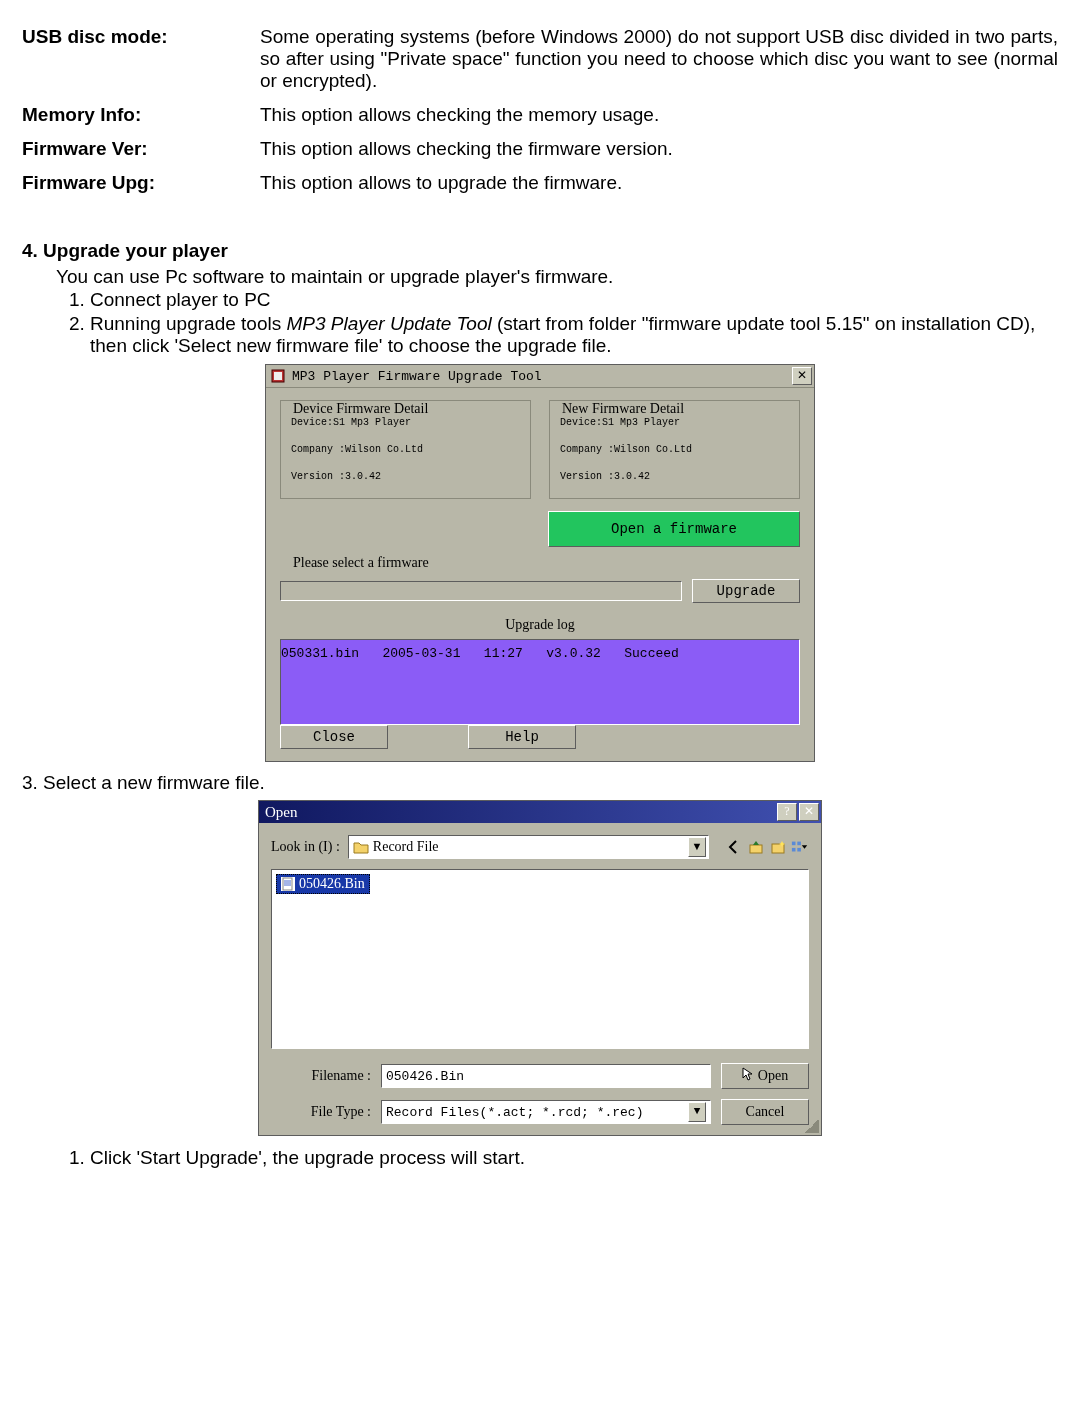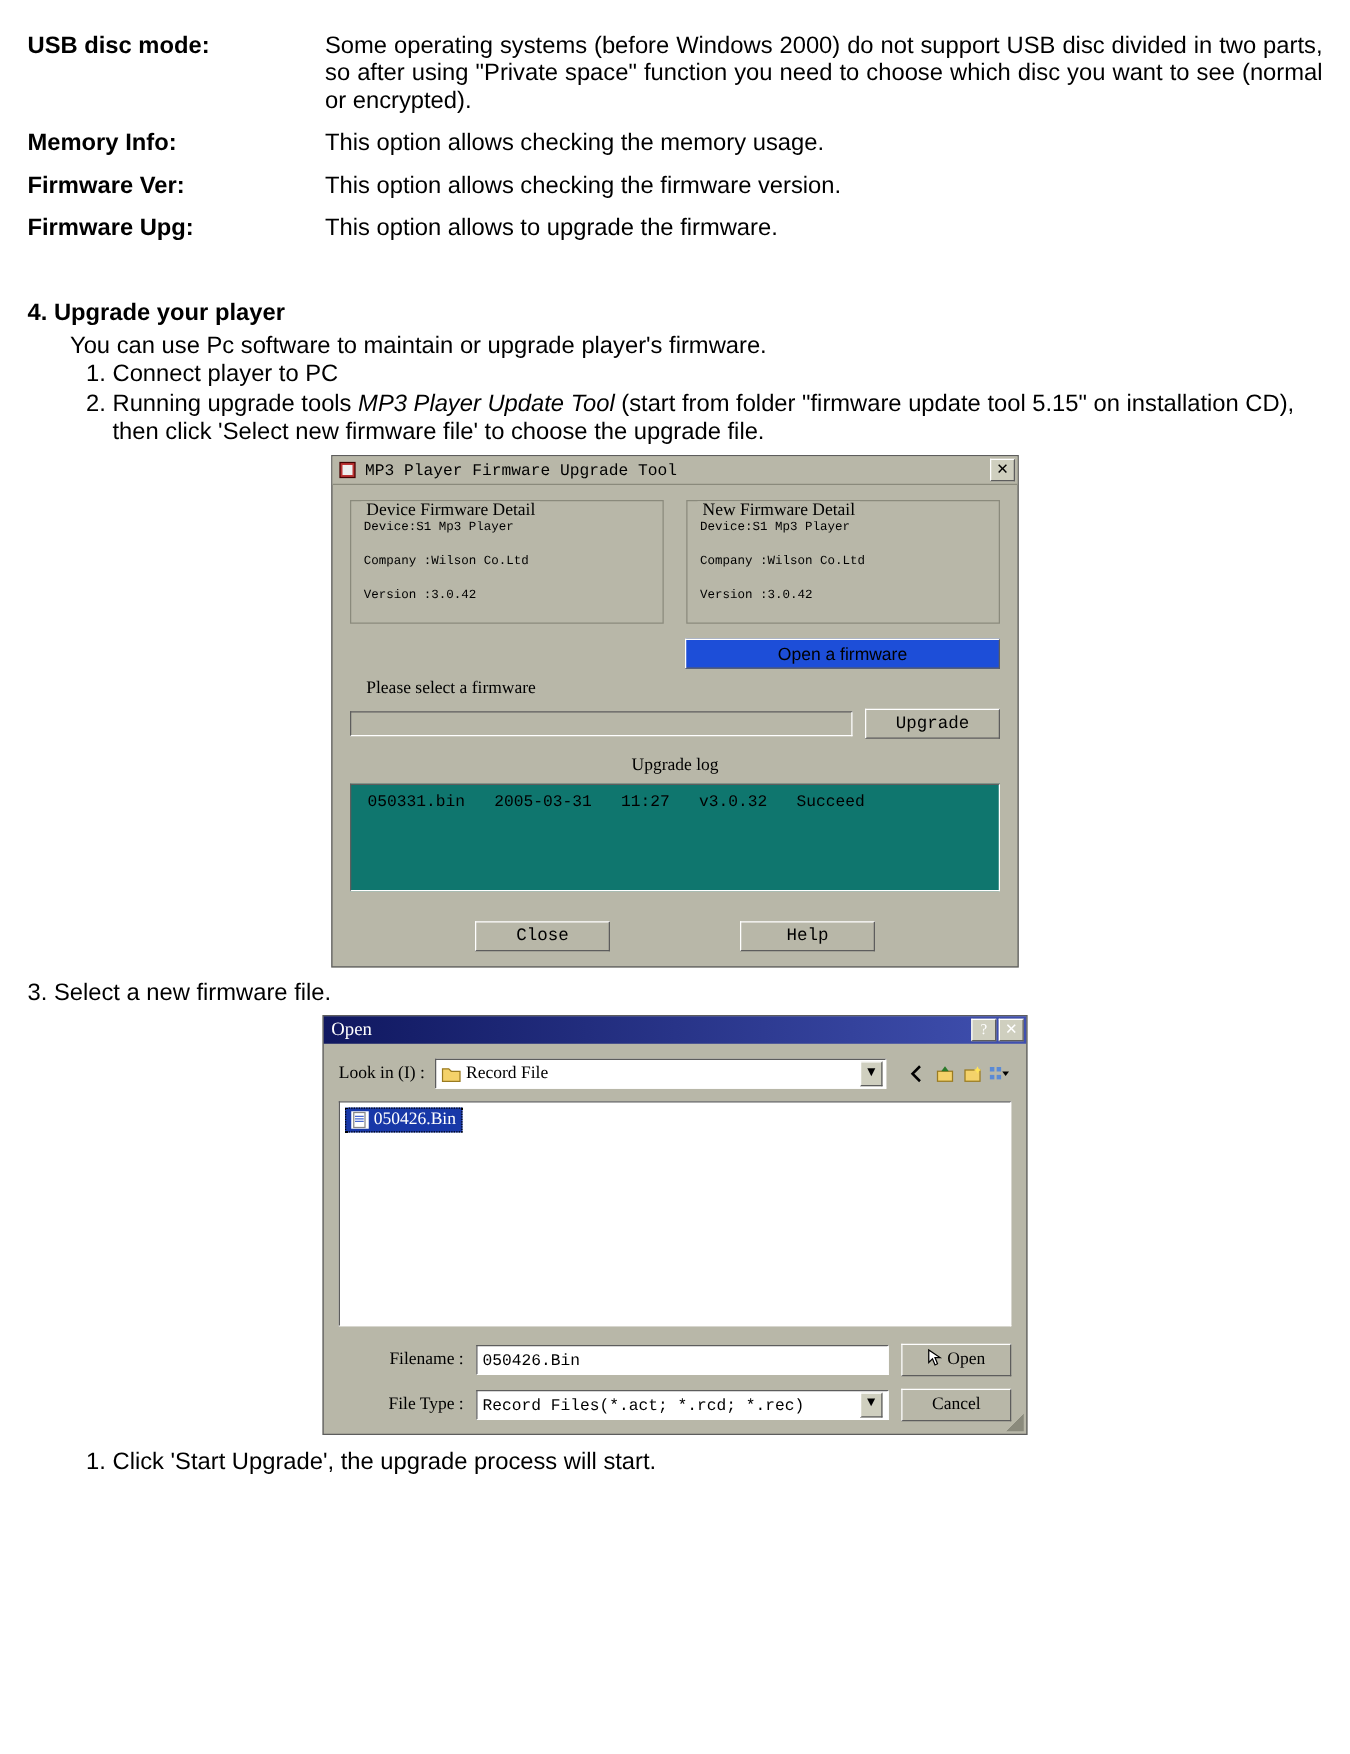--- a/index.html
+++ b/index.html
@@ -64,41 +64,41 @@
   }
   .grp .legend {
     position:absolute; top:-10px; left:8px;
     background:#b8b7a8; padding: 0 4px;
     font-family: "Times New Roman", serif;
     margin-top: 10px;
   }
   .grp .row { margin: 2px 0 16px 0; font-family: "Courier New", monospace; font-size: 10px; }
   .grp .row:last-child { margin-bottom: 4px; }
   .wide-btn {
-    display:block; width: 252px; height: 24px; margin: 12px 0 8px auto;
-    background:#1d4ed8;
+    display:block; width: 252px; height: 36px; margin: 12px 0 8px auto;
+    background:#22c55e;
     border:1px solid #fff; border-right-color:#5d5d5d; border-bottom-color:#5d5d5d;
-    font-family: Liberation Sans, sans-serif; font-size: 14px;
+    font-family: Liberation Mono, monospace; font-size: 14px;
   }
   .msg-line { font-family:"Times New Roman", serif; font-size:14px; margin: 6px 0 8px 13px; }
   .progress-row { display:flex; align-items:center; gap:10px; }
   .progress-bar { flex:1; height:18px; background:#b8b7a8; border:1px solid #5d5d5d; border-right-color:#fff; border-bottom-color:#fff; }
   .small-btn {
     width: 108px; height: 24px;
     background:#b8b7a8;
     border:1px solid #fff; border-right-color:#5d5d5d; border-bottom-color:#5d5d5d;
     font-family:Liberation Mono, monospace; font-size:14px;
   }
   .log-title { text-align:center; font-family:"Times New Roman", serif; font-size:14px; margin:14px 0 6px 0; }
   .log-box {
-    height: 72px; padding: 6px 13px;
-    background:#0f766e; border:1px solid #5d5d5d; border-right-color:#fff; border-bottom-color:#fff;
+    height: 72px; padding: 6px 0;
+    background:#8b5cf6; border:1px solid #5d5d5d; border-right-color:#fff; border-bottom-color:#fff;
     font-family:"Courier New", monospace; font-size:13px; white-space: pre;
   }
-  .btn-row { display:flex; justify-content:center; gap:104px; margin-top:24px; }
+  .btn-row { display:flex; gap:80px; margin-top:0; }
 
   
   .dlg2 {
     width: 562px;
     background:#b8b7a8;
     border:1px solid #5d5d5d;
     font-family:"Times New Roman", serif;
     font-size: 14px;
     color:#000;
     position: relative;

